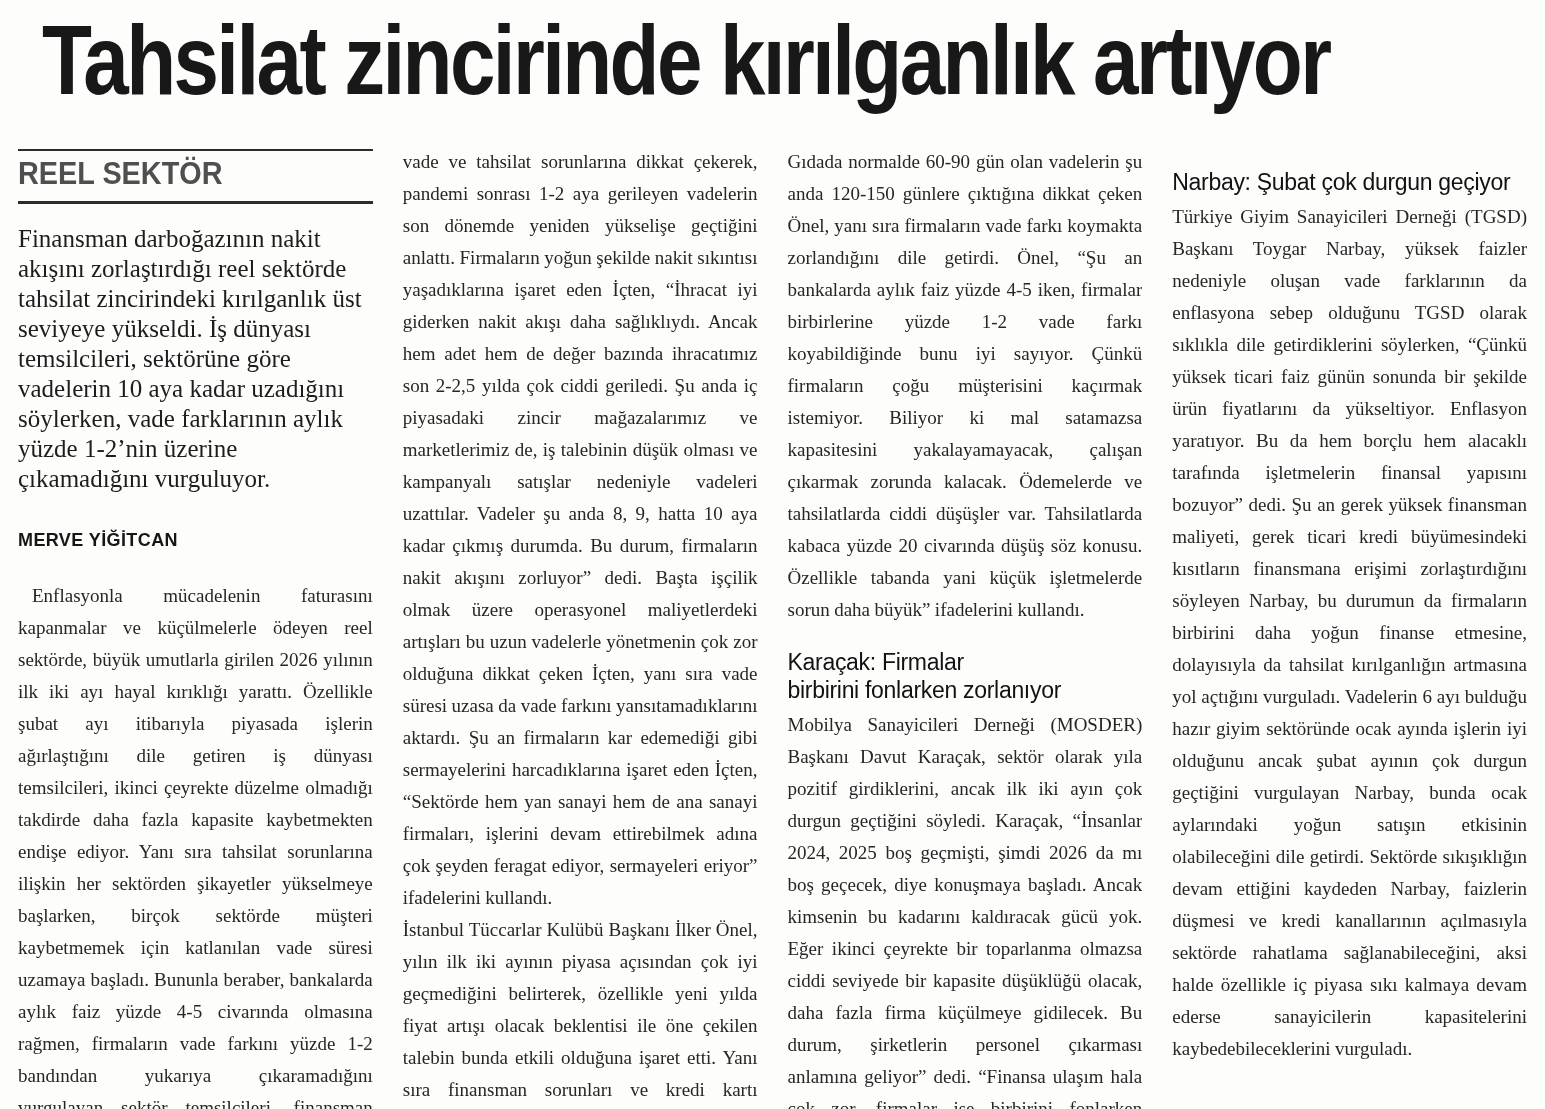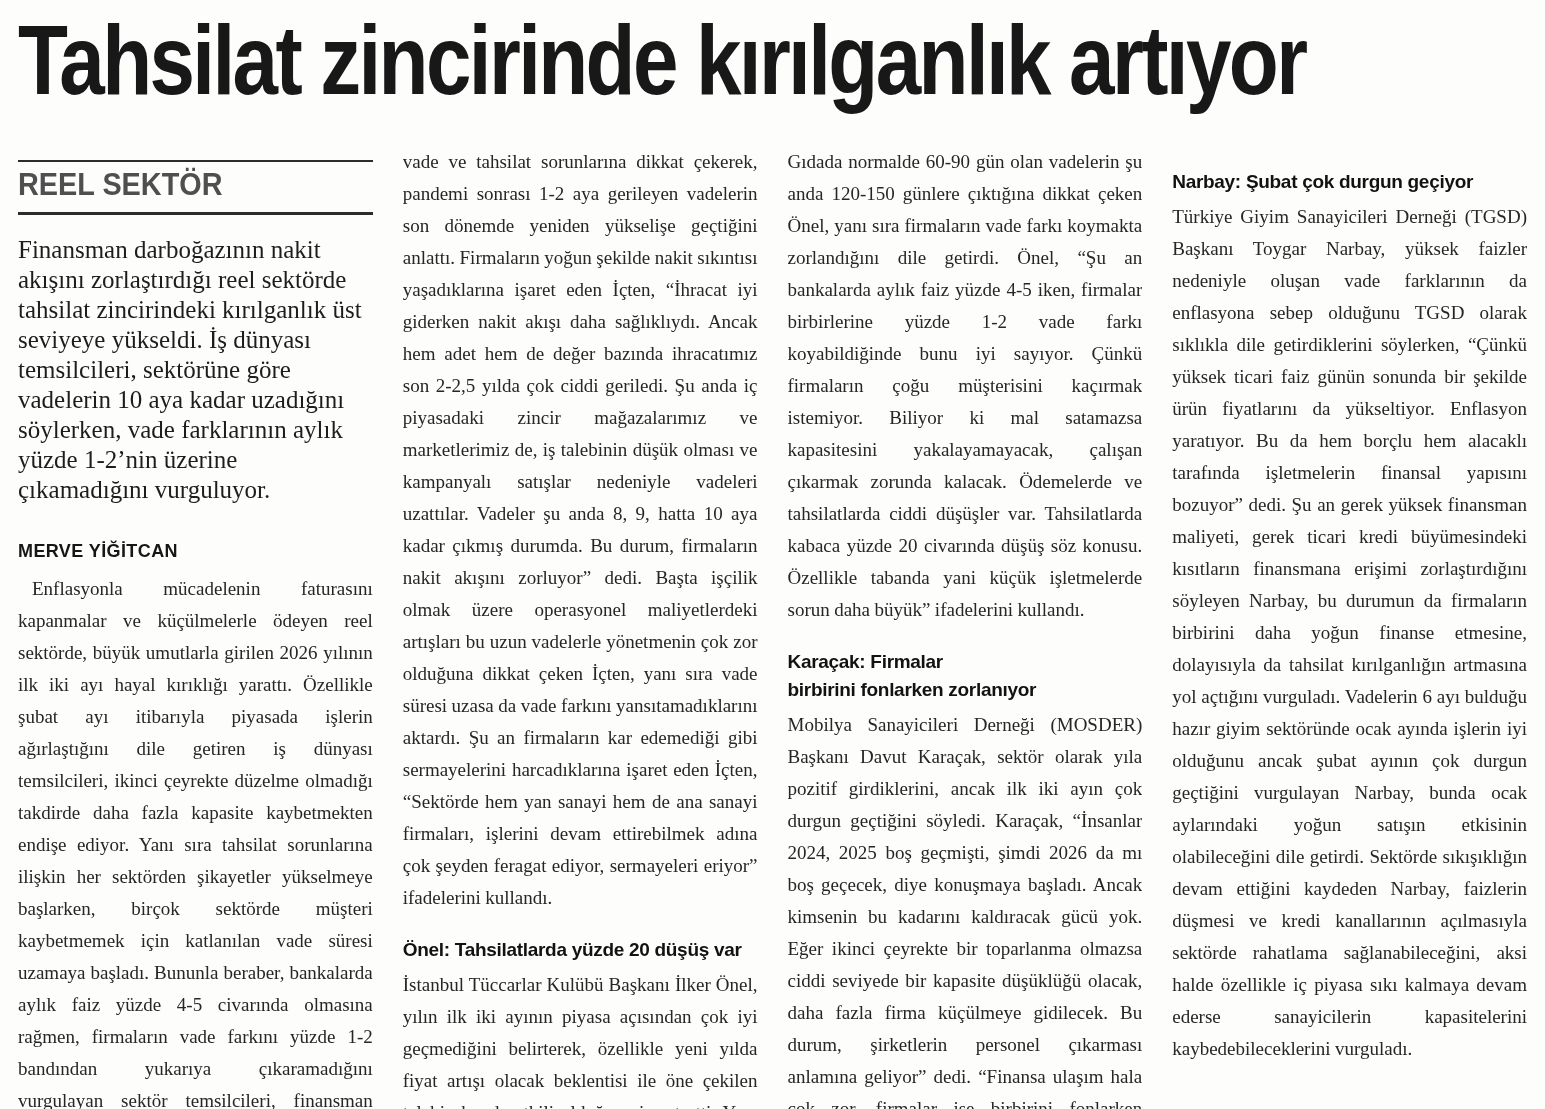--- a/index.html
+++ b/index.html
@@ -6,21 +6,21 @@
   body{
     width:1545px;height:1109px;
     background:#fdfdfc;
     overflow:hidden;
     font-family:"Liberation Serif", serif;
     -webkit-font-smoothing:antialiased;
   }
   .page{width:1545px;height:1109px;position:relative;overflow:hidden;}
 
   
-  .masthead{padding:10px 16px 0 18px;height:130px;overflow:visible;}
+  .masthead{padding:10px 16px 0 18px;height:130px;overflow:visible;margin-left:24px;}
   .headline{
     margin:0;
     font-family:"Liberation Sans", sans-serif;
     font-weight:bold;
     font-size:94px;
     letter-spacing:-3px;
     color:#181818;
     white-space:nowrap;
     transform:scaleX(0.87) scaleY(1.04);
     transform-origin:left top;
@@ -33,21 +33,21 @@
     grid-template-columns:repeat(4,1fr);
     column-gap:30px;
     padding:0 18px;
     margin-top:6px;
     height:963px;
     overflow:hidden;
   }
   .col{overflow:hidden;}
 
   
-  .kicker-block{margin-top:14px;}
+  .kicker-block{margin-top:3px;}
   .rule{background:#2c2c2c;border:none;margin:0;}
   .rule-top{height:2px;}
   .rule-bottom{height:3px;}
   .kicker{
     font-family:"Liberation Sans", sans-serif;
     font-weight:bold;
     font-size:31px;
     letter-spacing:0px;
     color:#4f4f4f;
     padding:5px 0 9px 0;
@@ -59,21 +59,21 @@
   
   .standfirst{
     margin:20px 0 12px 0;
     font-size:25px;
     line-height:30px;
     color:#1d1d1d;
     text-align:left;
   }
   .byline{
     margin-top:36px;
-    margin-bottom:11px;
+    margin-bottom:29px;
     font-family:"Liberation Sans", sans-serif;
     font-weight:bold;
     font-size:18px;
     letter-spacing:0.4px;
     color:#161616;
   }
 
   
   .body{
     margin:0;
@@ -84,22 +84,22 @@
     hyphens:auto;
     -webkit-hyphens:auto;
     word-spacing:-0.3px;
   }
   .body.indent{text-indent:14px;}
 
   
   .subhead{
     margin:22px 0 5px 0;
     font-family:"Liberation Sans", sans-serif;
-    font-weight:bold;
-    font-size:19px;
+    font-weight:normal;
+    font-size:23px;
     line-height:28px;
     color:#121212;
     letter-spacing:-0.3px;
     white-space:pre-line;
   }
 </style>
 </head>
 <body>
 
 <div class="page">
@@ -116,21 +116,20 @@
         <div class="kicker">REEL SEKTÖR</div>
         <div class="rule rule-bottom"></div>
       </div>
       <p class="standfirst">Finansman darboğazının nakit akışını zorlaştırdığı reel sektörde tahsilat zincirindeki kırılganlık üst seviyeye yükseldi. İş dünyası temsilcileri, sektörüne göre vadelerin 10 aya kadar uzadığını söylerken, vade farklarının aylık yüzde 1-2’nin üzerine çıkamadığını vurguluyor.</p>
       <div class="byline">MERVE YİĞİTCAN</div>
       <p class="body indent">Enflasyonla mücadelenin faturasını kapanmalar ve küçülmelerle ödeyen reel sektörde, büyük umutlarla girilen 2026 yılının ilk iki ayı hayal kırıklığı yarattı. Özellikle şubat ayı itibarıyla piyasada işlerin ağırlaştığını dile getiren iş dünyası temsilcileri, ikinci çeyrekte düzelme olmadığı takdirde daha fazla kapasite kaybetmekten endişe ediyor. Yanı sıra tahsilat sorunlarına ilişkin her sektörden şikayetler yükselmeye başlarken, birçok sektörde müşteri kaybetmemek için katlanılan vade süresi uzamaya başladı. Bununla beraber, bankalarda aylık faiz yüzde 4-5 civarında olmasına rağmen, firmaların vade farkını yüzde 1-2 bandından yukarıya çıkaramadığını vurgulayan sektör temsilcileri, finansman darboğazının aşılması için bir an önce kredi maliyetlerinin aşağı gelmesini talep ediyor. Türkiye Ayakkabı Sanayicileri Derneği (TASD) Başkanı Berke İçten, piyasadaki</p>
     </div>
 
     <div class="col">
       <p class="body">vade ve tahsilat sorunlarına dikkat çekerek, pandemi sonrası 1-2 aya gerileyen vadelerin son dönemde yeniden yükselişe geçtiğini anlattı. Firmaların yoğun şekilde nakit sıkıntısı yaşadıklarına işaret eden İçten, “İhracat iyi giderken nakit akışı daha sağlıklıydı. Ancak hem adet hem de değer bazında ihracatımız son 2-2,5 yılda çok ciddi geriledi. Şu anda iç piyasadaki zincir mağazalarımız ve marketlerimiz de, iş talebinin düşük olması ve kampanyalı satışlar nedeniyle vadeleri uzattılar. Vadeler şu anda 8, 9, hatta 10 aya kadar çıkmış durumda. Bu durum, firmaların nakit akışını zorluyor” dedi. Başta işçilik olmak üzere operasyonel maliyetlerdeki artışları bu uzun vadelerle yönetmenin çok zor olduğuna dikkat çeken İçten, yanı sıra vade süresi uzasa da vade farkını yansıtamadıklarını aktardı. Şu an firmaların kar edemediği gibi sermayelerini harcadıklarına işaret eden İçten, “Sektörde hem yan sanayi hem de ana sanayi firmaları, işlerini devam ettirebilmek adına çok şeyden feragat ediyor, sermayeleri eriyor” ifadelerini kullandı.</p>
-      <h2 class="subhead">Önel: Tahsilatlarda yüzde 20 düşüş var</h2>
       <p class="body">İstanbul Tüccarlar Kulübü Başkanı İlker Önel, yılın ilk iki ayının piyasa açısından çok iyi geçmediğini belirterek, özellikle yeni yılda fiyat artışı olacak beklentisi ile öne çekilen talebin bunda etkili olduğuna işaret etti. Yanı sıra finansman sorunları ve kredi kartı limitlerine bankalarca yapılan ayarlamaların da satışlardaki durgunlukta etkisinin olduğunu söyleyen Önel, alacak tarafında vadelerin çok uzadığını aktardı.</p>
     </div>
 
     <div class="col">
       <p class="body">Gıdada normalde 60-90 gün olan vadelerin şu anda 120-150 günlere çıktığına dikkat çeken Önel, yanı sıra firmaların vade farkı koymakta zorlandığını dile getirdi. Önel, “Şu an bankalarda aylık faiz yüzde 4-5 iken, firmalar birbirlerine yüzde 1-2 vade farkı koyabildiğinde bunu iyi sayıyor. Çünkü firmaların çoğu müşterisini kaçırmak istemiyor. Biliyor ki mal satamazsa kapasitesini yakalayamayacak, çalışan çıkarmak zorunda kalacak. Ödemelerde ve tahsilatlarda ciddi düşüşler var. Tahsilatlarda kabaca yüzde 20 civarında düşüş söz konusu. Özellikle tabanda yani küçük işletmelerde sorun daha büyük” ifadelerini kullandı.</p>
       <h2 class="subhead">Karaçak: Firmalar
 birbirini fonlarken zorlanıyor</h2>
       <p class="body">Mobilya Sanayicileri Derneği (MOSDER) Başkanı Davut Karaçak, sektör olarak yıla pozitif girdiklerini, ancak ilk iki ayın çok durgun geçtiğini söyledi. Karaçak, “İnsanlar 2024, 2025 boş geçmişti, şimdi 2026 da mı boş geçecek, diye konuşmaya başladı. Ancak kimsenin bu kadarını kaldıracak gücü yok. Eğer ikinci çeyrekte bir toparlanma olmazsa ciddi seviyede bir kapasite düşüklüğü olacak, daha fazla firma küçülmeye gidilecek. Bu durum, şirketlerin personel çıkarması anlamına geliyor” dedi. “Finansa ulaşım hala çok zor, firmalar ise birbirini fonlarken zorlanıyorlar” diyen Karaçak, “İnsanların karşı firmaya yönelik endişeleri var. Firma kapanabilir ya da konkordato ilan edebilir diye tedirgin oluyorlar. Zira bu gibi durumlar piyasada tahsilat dengesini bozmakta” diye konuştu.</p>
     </div>
 

